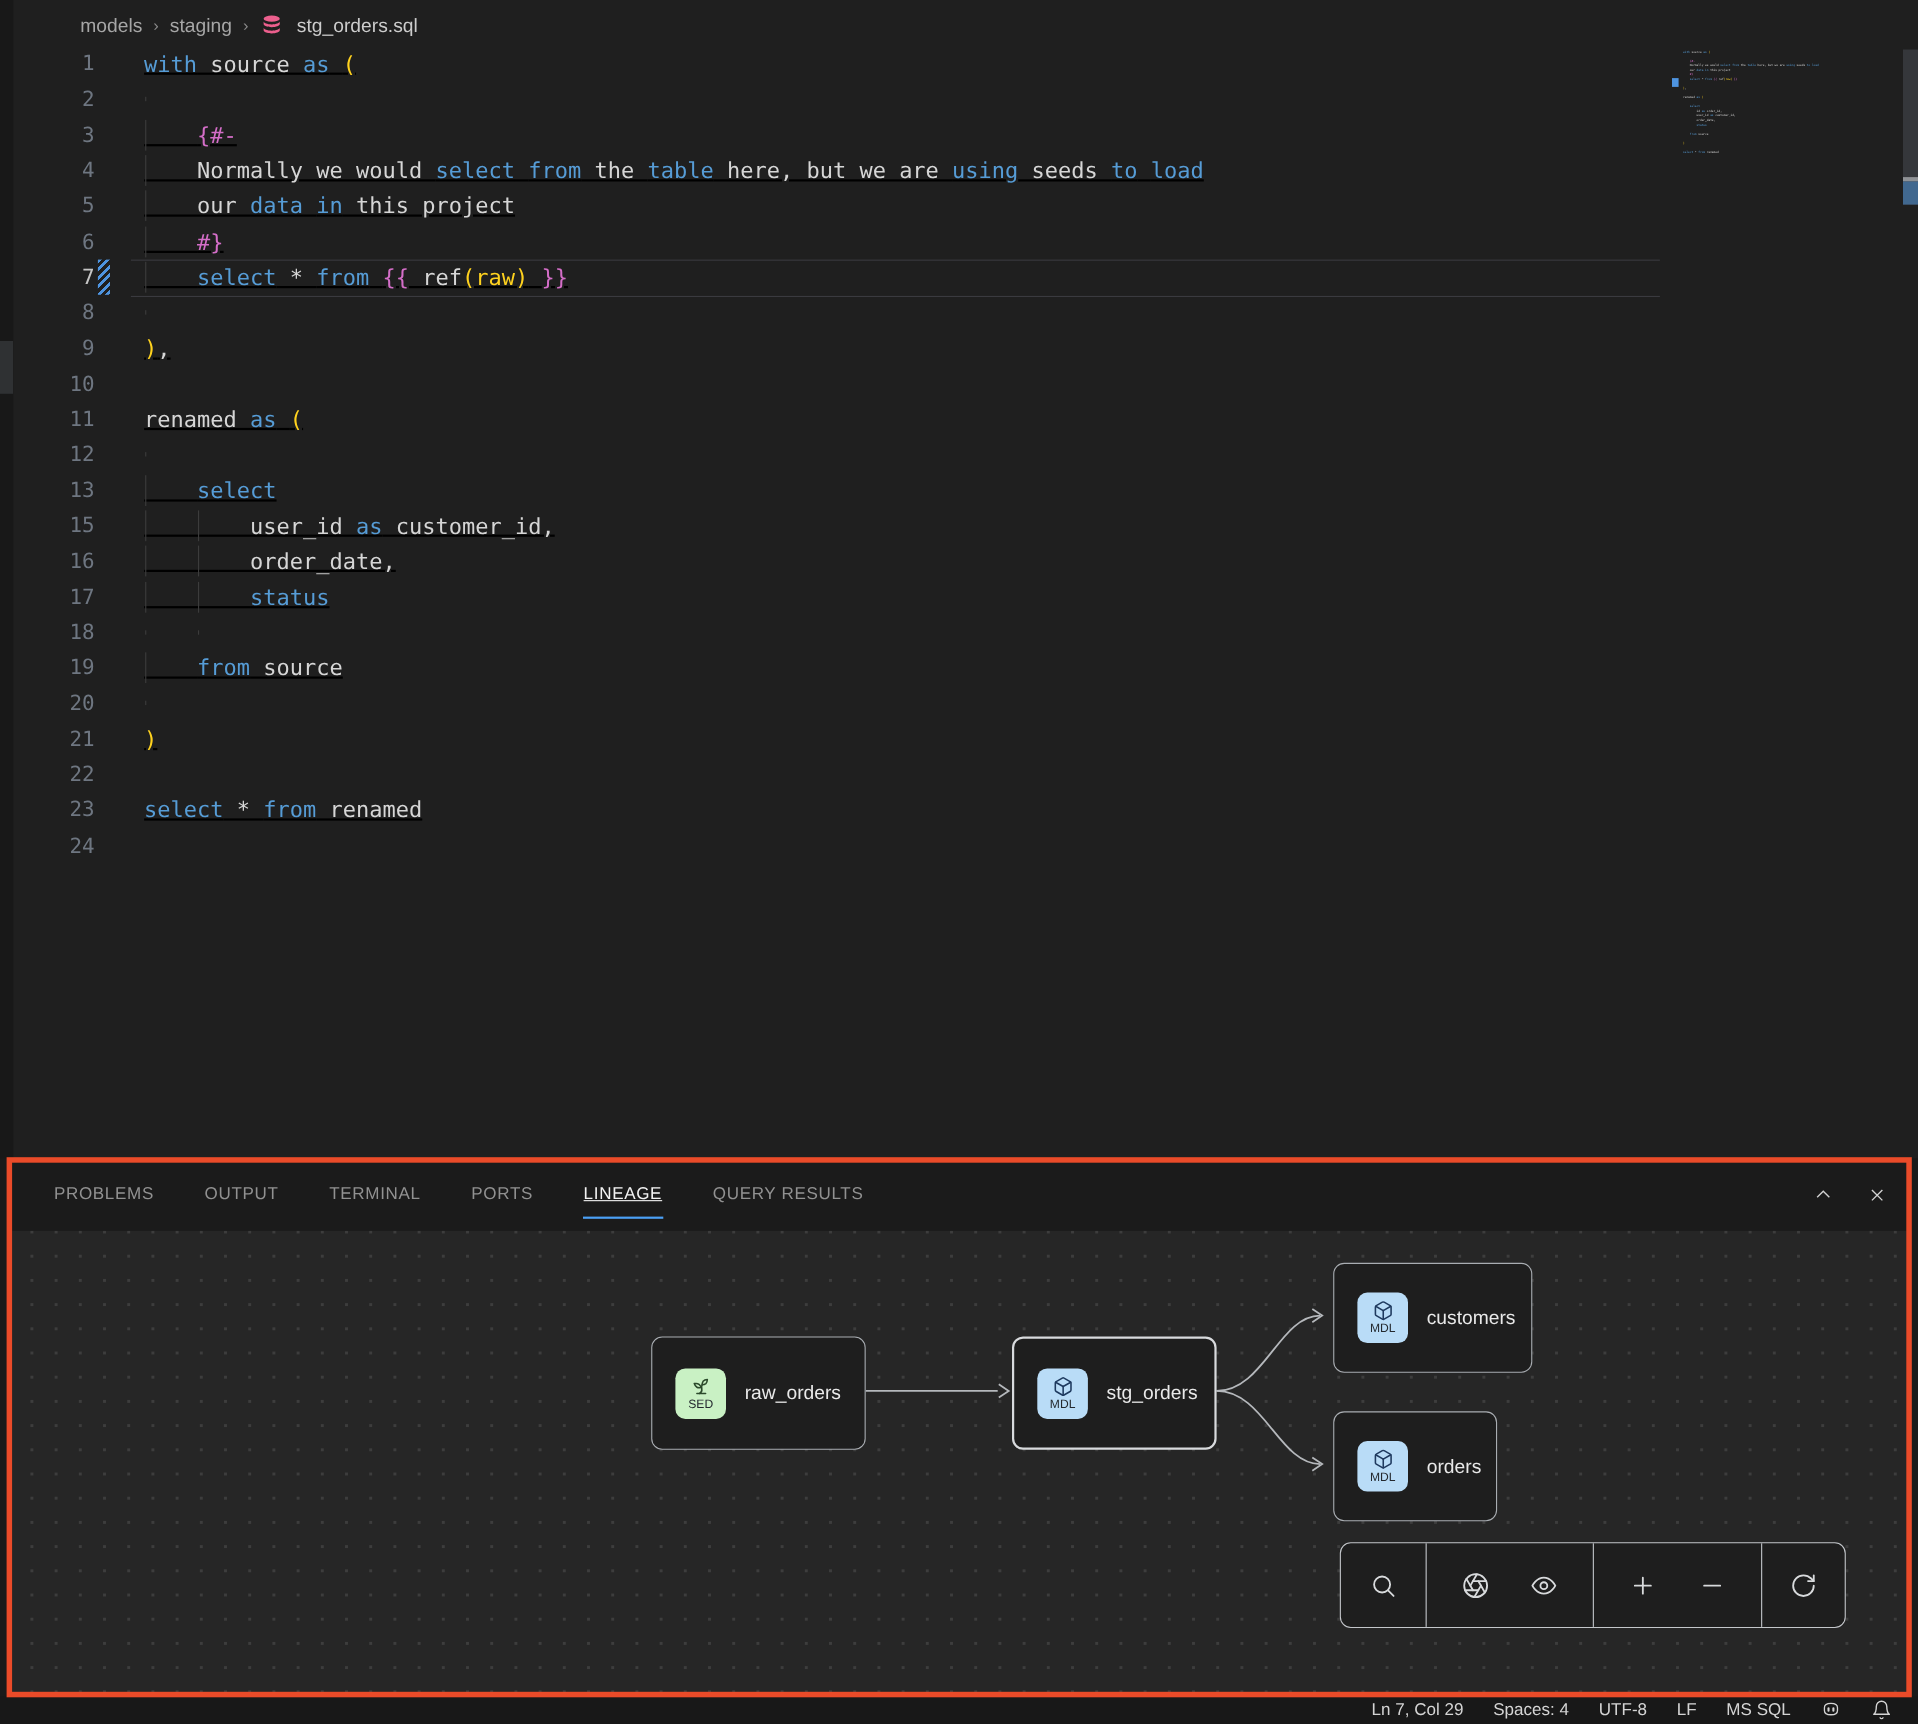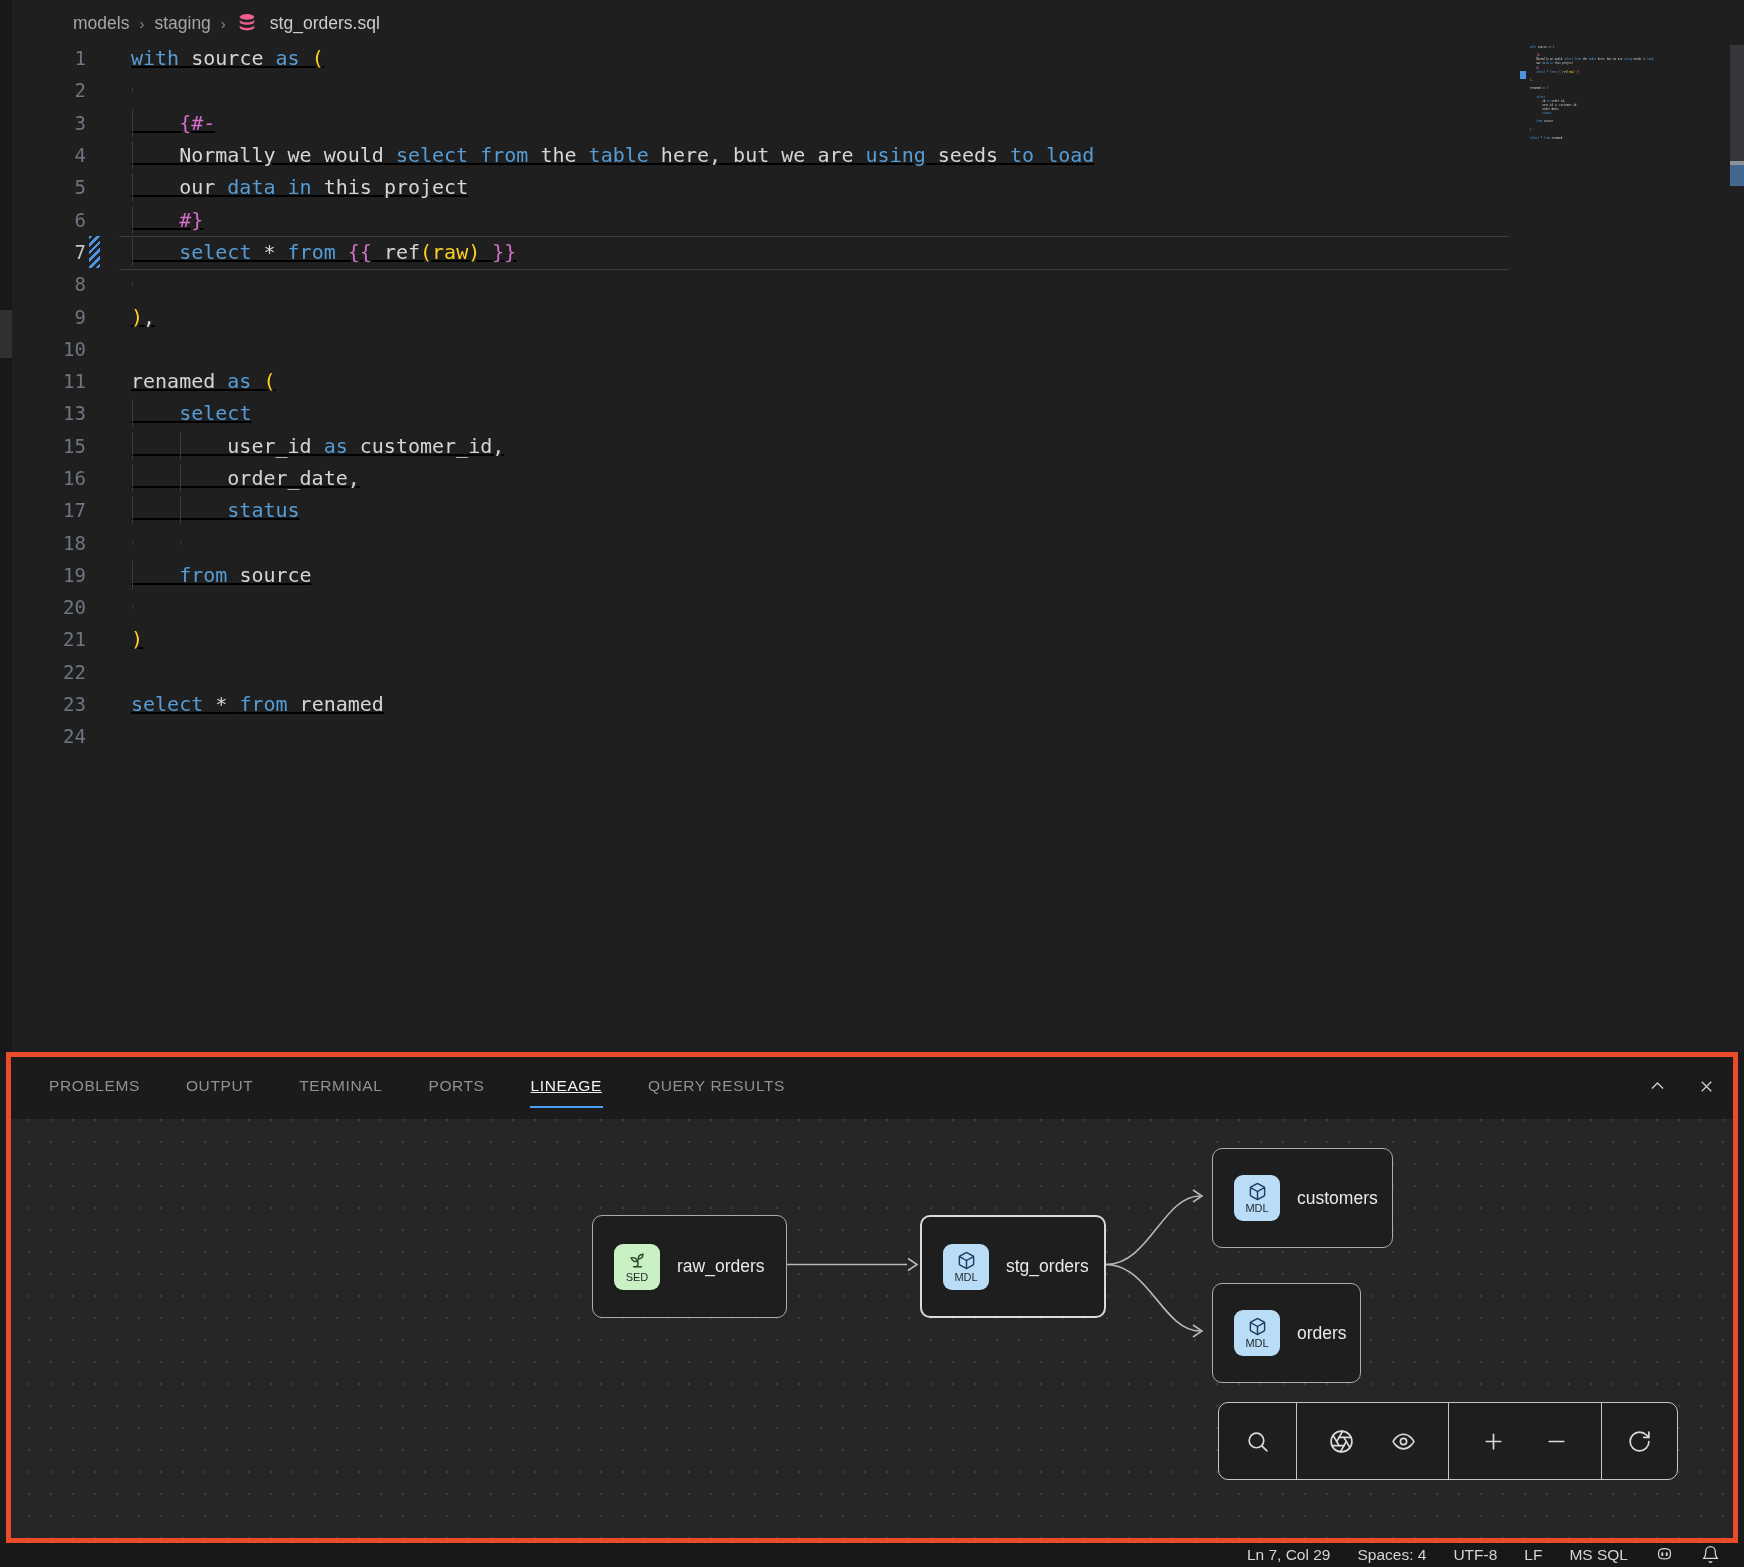--- a/index.html
+++ b/index.html
@@ -170,20 +170,25 @@
         </div>
         <div class="code-line">
           <span class="gutter">10</span>
           <span class="gmark"></span>
           <span class="code-text"></span>
         </div>
         <div class="code-line">
           <span class="gutter">11</span>
           <span class="gmark"></span>
           <span class="code-text"><span class="tk-t">renamed </span><span class="tk-kw">as</span><span class="tk-t"> </span><span class="tk-gold">(</span></span>
+        </div>
+        <div class="code-line">
+          <span class="gutter">12</span>
+          <span class="gmark"></span>
+          <span class="code-text"><span class="guide" style="left: 0.5px;"></span></span>
         </div>
         <div class="code-line">
           <span class="gutter">13</span>
           <span class="gmark"></span>
           <span class="code-text"><span class="guide" style="left: 0.5px;"></span><span class="tk-t">    </span><span class="tk-kw">select</span></span>
         </div>
         <div class="code-line">
           <span class="gutter">15</span>
           <span class="gmark"></span>
           <span class="code-text"><span class="guide" style="left: 0.5px;"></span><span class="guide" style="left: 48.5px;"></span><span class="tk-t">        user_id </span><span class="tk-kw">as</span><span class="tk-t"> customer_id,</span></span>

